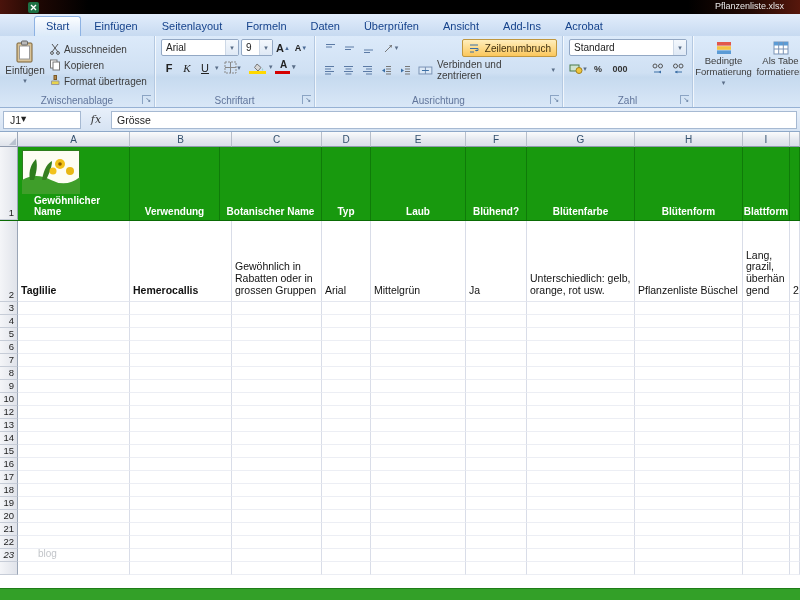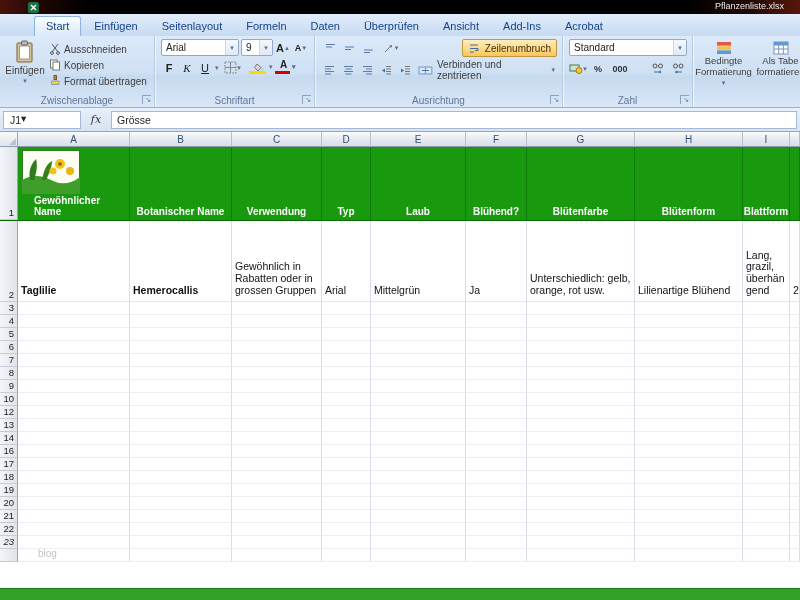--- a/index.html
+++ b/index.html
@@ -421,25 +421,25 @@
                 <path d="M8 30 C6 20 10 13 14 9 C16 16 14 24 12 30 Z" fill="#2e7d1d"></path>
                 <path d="M20 30 C22 18 26 13 30 11 C30 18 26 26 24 30 Z" fill="#377f1f"></path>
                 <circle cx="38" cy="14" r="5" fill="#f2c21a"></circle>
                 <circle cx="48" cy="21" r="4" fill="#e8b714"></circle>
                 <circle cx="31" cy="21" r="3.5" fill="#f2c21a"></circle>
                 <circle cx="38" cy="14" r="1.8" fill="#8a5a00"></circle>
               </svg>
             </div>
             <span>Gewöhnlicher Name</span>
           </div>
+          <div class="c gc" style="flex: 0 0 90px;">
+            <span>Verwendung</span>
+          </div>
           <div class="c gc" style="flex: 0 0 102px;">
             <span>Botanischer Name</span>
-          </div>
-          <div class="c gc" style="flex: 0 0 90px;">
-            <span>Verwendung</span>
           </div>
           <div class="c gc" style="flex: 0 0 49px;">
             <span>Typ</span>
           </div>
           <div class="c gc" style="flex: 0 0 95px;">
             <span>Laub</span>
           </div>
           <div class="c gc" style="flex: 0 0 61px;">
             <span>Blühend?</span>
           </div>
@@ -473,21 +473,21 @@
           <div class="c dc" style="flex: 0 0 95px;">
             <span>Mittelgrün</span>
           </div>
           <div class="c dc" style="flex: 0 0 61px;">
             <span>Ja</span>
           </div>
           <div class="c dc" style="flex: 0 0 108px;">
             <span>Unterschiedlich: gelb, orange, rot usw.</span>
           </div>
           <div class="c dc" style="flex: 0 0 108px;">
-            <span>Lilienartige Blühend</span>
+            <span>Pflanzenliste Büschel</span>
           </div>
           <div class="c dc" style="flex: 0 0 47px;">
             <span>Lang, grazil, überhängend</span>
           </div>
           <div class="c dc" style="flex: 0 0 10px;">
             <span>2</span>
           </div>
         </div>
         <div class="row re" style="height: 13px;">
           <div class="rowhdr">3</div>
@@ -614,20 +614,33 @@
           <div class="c" style="flex: 0 0 49px;"></div>
           <div class="c" style="flex: 0 0 95px;"></div>
           <div class="c" style="flex: 0 0 61px;"></div>
           <div class="c" style="flex: 0 0 108px;"></div>
           <div class="c" style="flex: 0 0 108px;"></div>
           <div class="c" style="flex: 0 0 47px;"></div>
           <div class="c" style="flex: 0 0 10px;"></div>
         </div>
         <div class="row re" style="height: 13px;">
           <div class="rowhdr">14</div>
+          <div class="c" style="flex: 0 0 112px;"></div>
+          <div class="c" style="flex: 0 0 102px;"></div>
+          <div class="c" style="flex: 0 0 90px;"></div>
+          <div class="c" style="flex: 0 0 49px;"></div>
+          <div class="c" style="flex: 0 0 95px;"></div>
+          <div class="c" style="flex: 0 0 61px;"></div>
+          <div class="c" style="flex: 0 0 108px;"></div>
+          <div class="c" style="flex: 0 0 108px;"></div>
+          <div class="c" style="flex: 0 0 47px;"></div>
+          <div class="c" style="flex: 0 0 10px;"></div>
+        </div>
+        <div class="row re" style="height: 13px;">
+          <div class="rowhdr">15</div>
           <div class="c" style="flex: 0 0 112px;"></div>
           <div class="c" style="flex: 0 0 102px;"></div>
           <div class="c" style="flex: 0 0 90px;"></div>
           <div class="c" style="flex: 0 0 49px;"></div>
           <div class="c" style="flex: 0 0 95px;"></div>
           <div class="c" style="flex: 0 0 61px;"></div>
           <div class="c" style="flex: 0 0 108px;"></div>
           <div class="c" style="flex: 0 0 108px;"></div>
           <div class="c" style="flex: 0 0 47px;"></div>
           <div class="c" style="flex: 0 0 10px;"></div>

